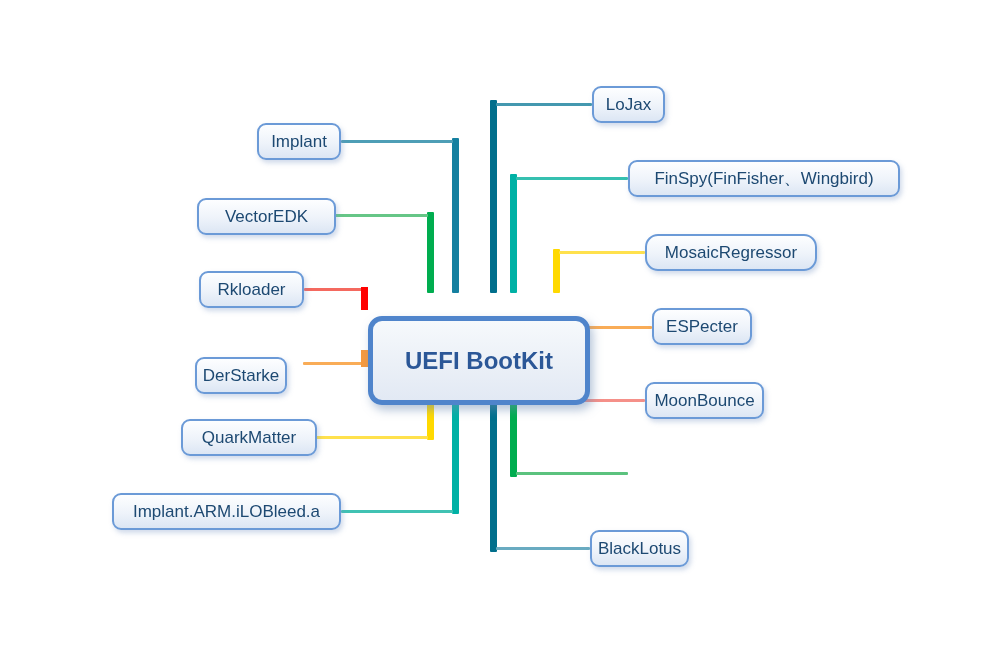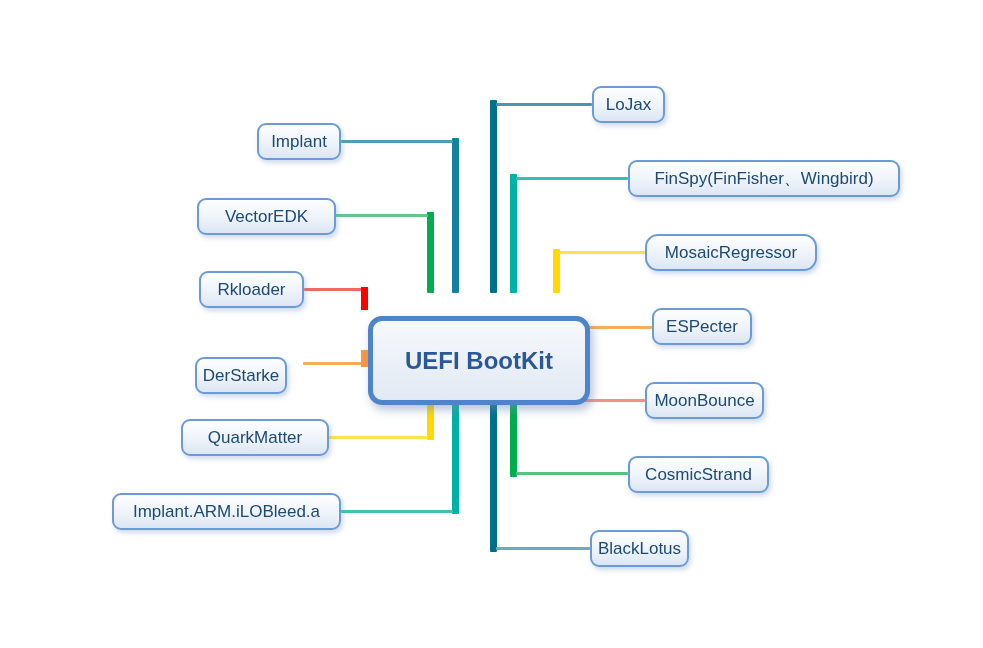--- a/index.html
+++ b/index.html
@@ -88,24 +88,23 @@
     <div class="trunk" style="left: 490px; top: 361px; height: 191px; background: rgb(1, 111, 140);"></div>
     <div class="hline" style="left: 496px; top: 547px; width: 94px; background: rgb(105, 171, 193);"></div>
   </div>
 
   <div class="root-node">UEFI BootKit</div>
 
   <div class="node" style="left:257px;top:123px;width:84px;">Implant</div>
   <div class="node" style="left:197px;top:198px;width:139px;">VectorEDK</div>
   <div class="node" style="left:199px;top:271px;width:105px;">Rkloader</div>
   <div class="node" style="left:195px;top:357px;width:92px;">DerStarke</div>
-  <div class="node" style="left:181px;top:419px;width:148px;">QuarkMatter</div>
+  <div class="node" style="left:181px;top:419px;width:136px;">QuarkMatter</div>
   <div class="node" style="left:112px;top:493px;width:229px;">Implant.ARM.iLOBleed.a</div>
 
   <div class="node" style="left:592px;top:86px;width:73px;">LoJax</div>
   <div class="node" style="left:628px;top:160px;width:272px;">FinSpy(FinFisher、Wingbird)</div>
   <div class="node" style="left:645px;top:234px;width:172px;border-radius:13px;">MosaicRegressor</div>
   <div class="node" style="left:652px;top:308px;width:100px;">ESPecter</div>
   <div class="node" style="left:645px;top:382px;width:119px;">MoonBounce</div>
-  <div class="node" style="left:628px;top:456px;width:141px;">CosmicStrand</div>
   <div class="node" style="left:590px;top:530px;width:99px;">BlackLotus</div>
 
 </div>
 
 </body></html>

